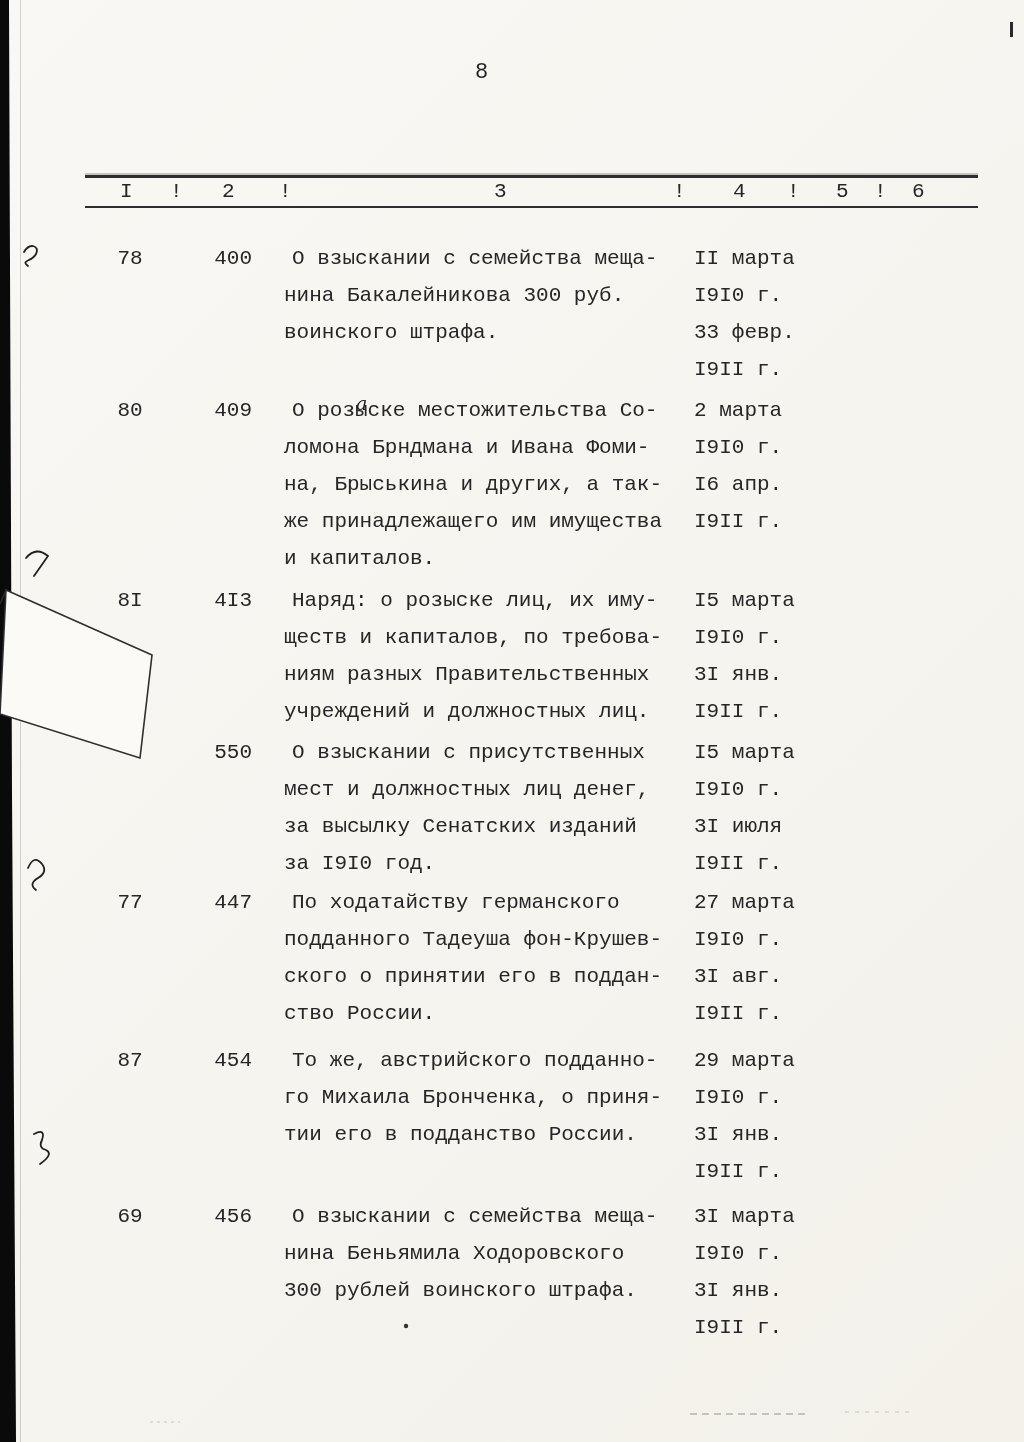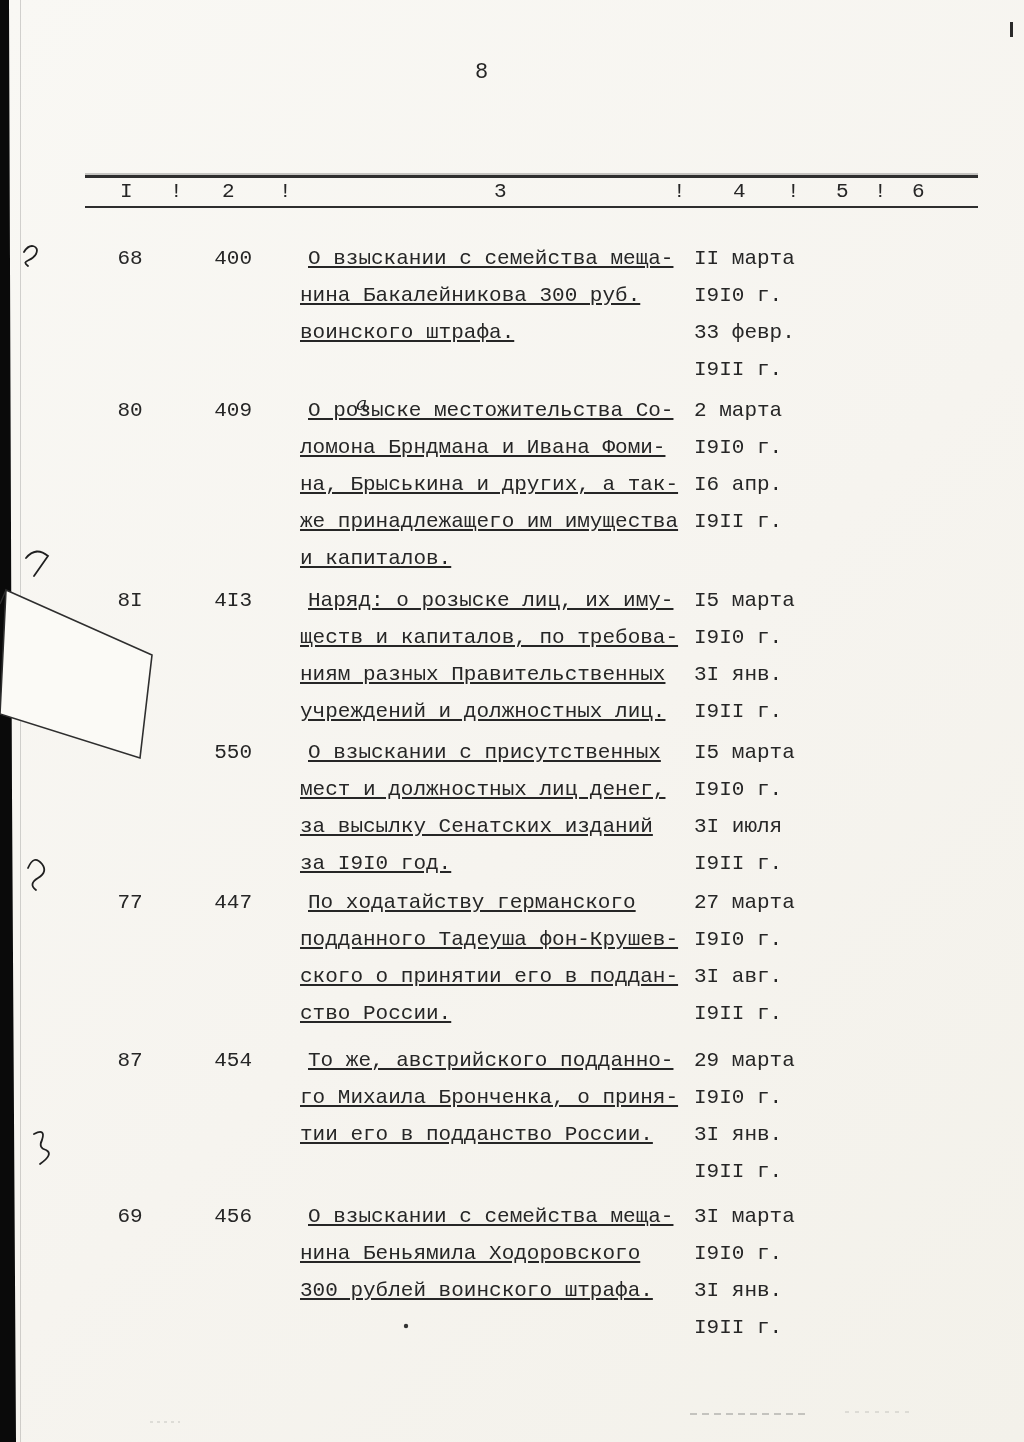--- a/index.html
+++ b/index.html
@@ -34,21 +34,21 @@
   .hcell{position:absolute;top:179px;font-size:21px;line-height:26px;}
   .h0{left:120px;} .h1{left:170px;} .h2{left:222px;} .h3{left:279px;}
   .h4{left:494px;} .h5{left:673px;} .h6{left:733px;} .h7{left:787px;}
   .h8{left:836px;} .h9{left:874px;} .h10{left:912px;}
   
   .row{position:absolute;left:0;width:1024px;font-size:21px;line-height:37px;}
   .r0{top:240px;} .r1{top:392px;} .r2{top:582px;} .r3{top:734px;}
   .r4{top:884px;} .r5{top:1042px;} .r6{top:1198px;}
   .cell-num{position:absolute;left:100px;width:60px;text-align:center;}
   .cell-file{position:absolute;left:188px;width:64px;text-align:right;}
-  .cell-desc{position:absolute;left:300px;white-space:pre;text-indent:8px;text-decoration:underline;}
+  .cell-desc{position:absolute;left:284px;white-space:pre;text-indent:8px;}
   .cell-dates{position:absolute;left:694px;white-space:pre;}
   .correction{
     position:absolute;left:356px;top:2px;
     font-family:"DejaVu Serif",serif;font-style:italic;font-size:19px;line-height:19px;
     color:#1d1d1d;
   }
   .overlay{position:absolute;left:0;top:0;width:1024px;height:1442px;pointer-events:none;}
 </style>
 </head>
 <body>
@@ -71,21 +71,21 @@
     <span class="hcell h4">3</span>
     <span class="hcell h5">!</span>
     <span class="hcell h6">4</span>
     <span class="hcell h7">!</span>
     <span class="hcell h8">5</span>
     <span class="hcell h9">!</span>
     <span class="hcell h10">6</span>
   </div>
 
   <div class="row r0">
-    <span class="cell-num">68</span>
+    <span class="cell-num">78</span>
     <span class="cell-file">400</span>
     <span class="cell-desc">О взыскании с семейства меща-
 нина Бакалейникова 300 руб.
 воинского штрафа.</span>
     <span class="cell-dates">II марта
 I9I0 г.
 33 февр.
 I9II г.</span>
   </div>
 

